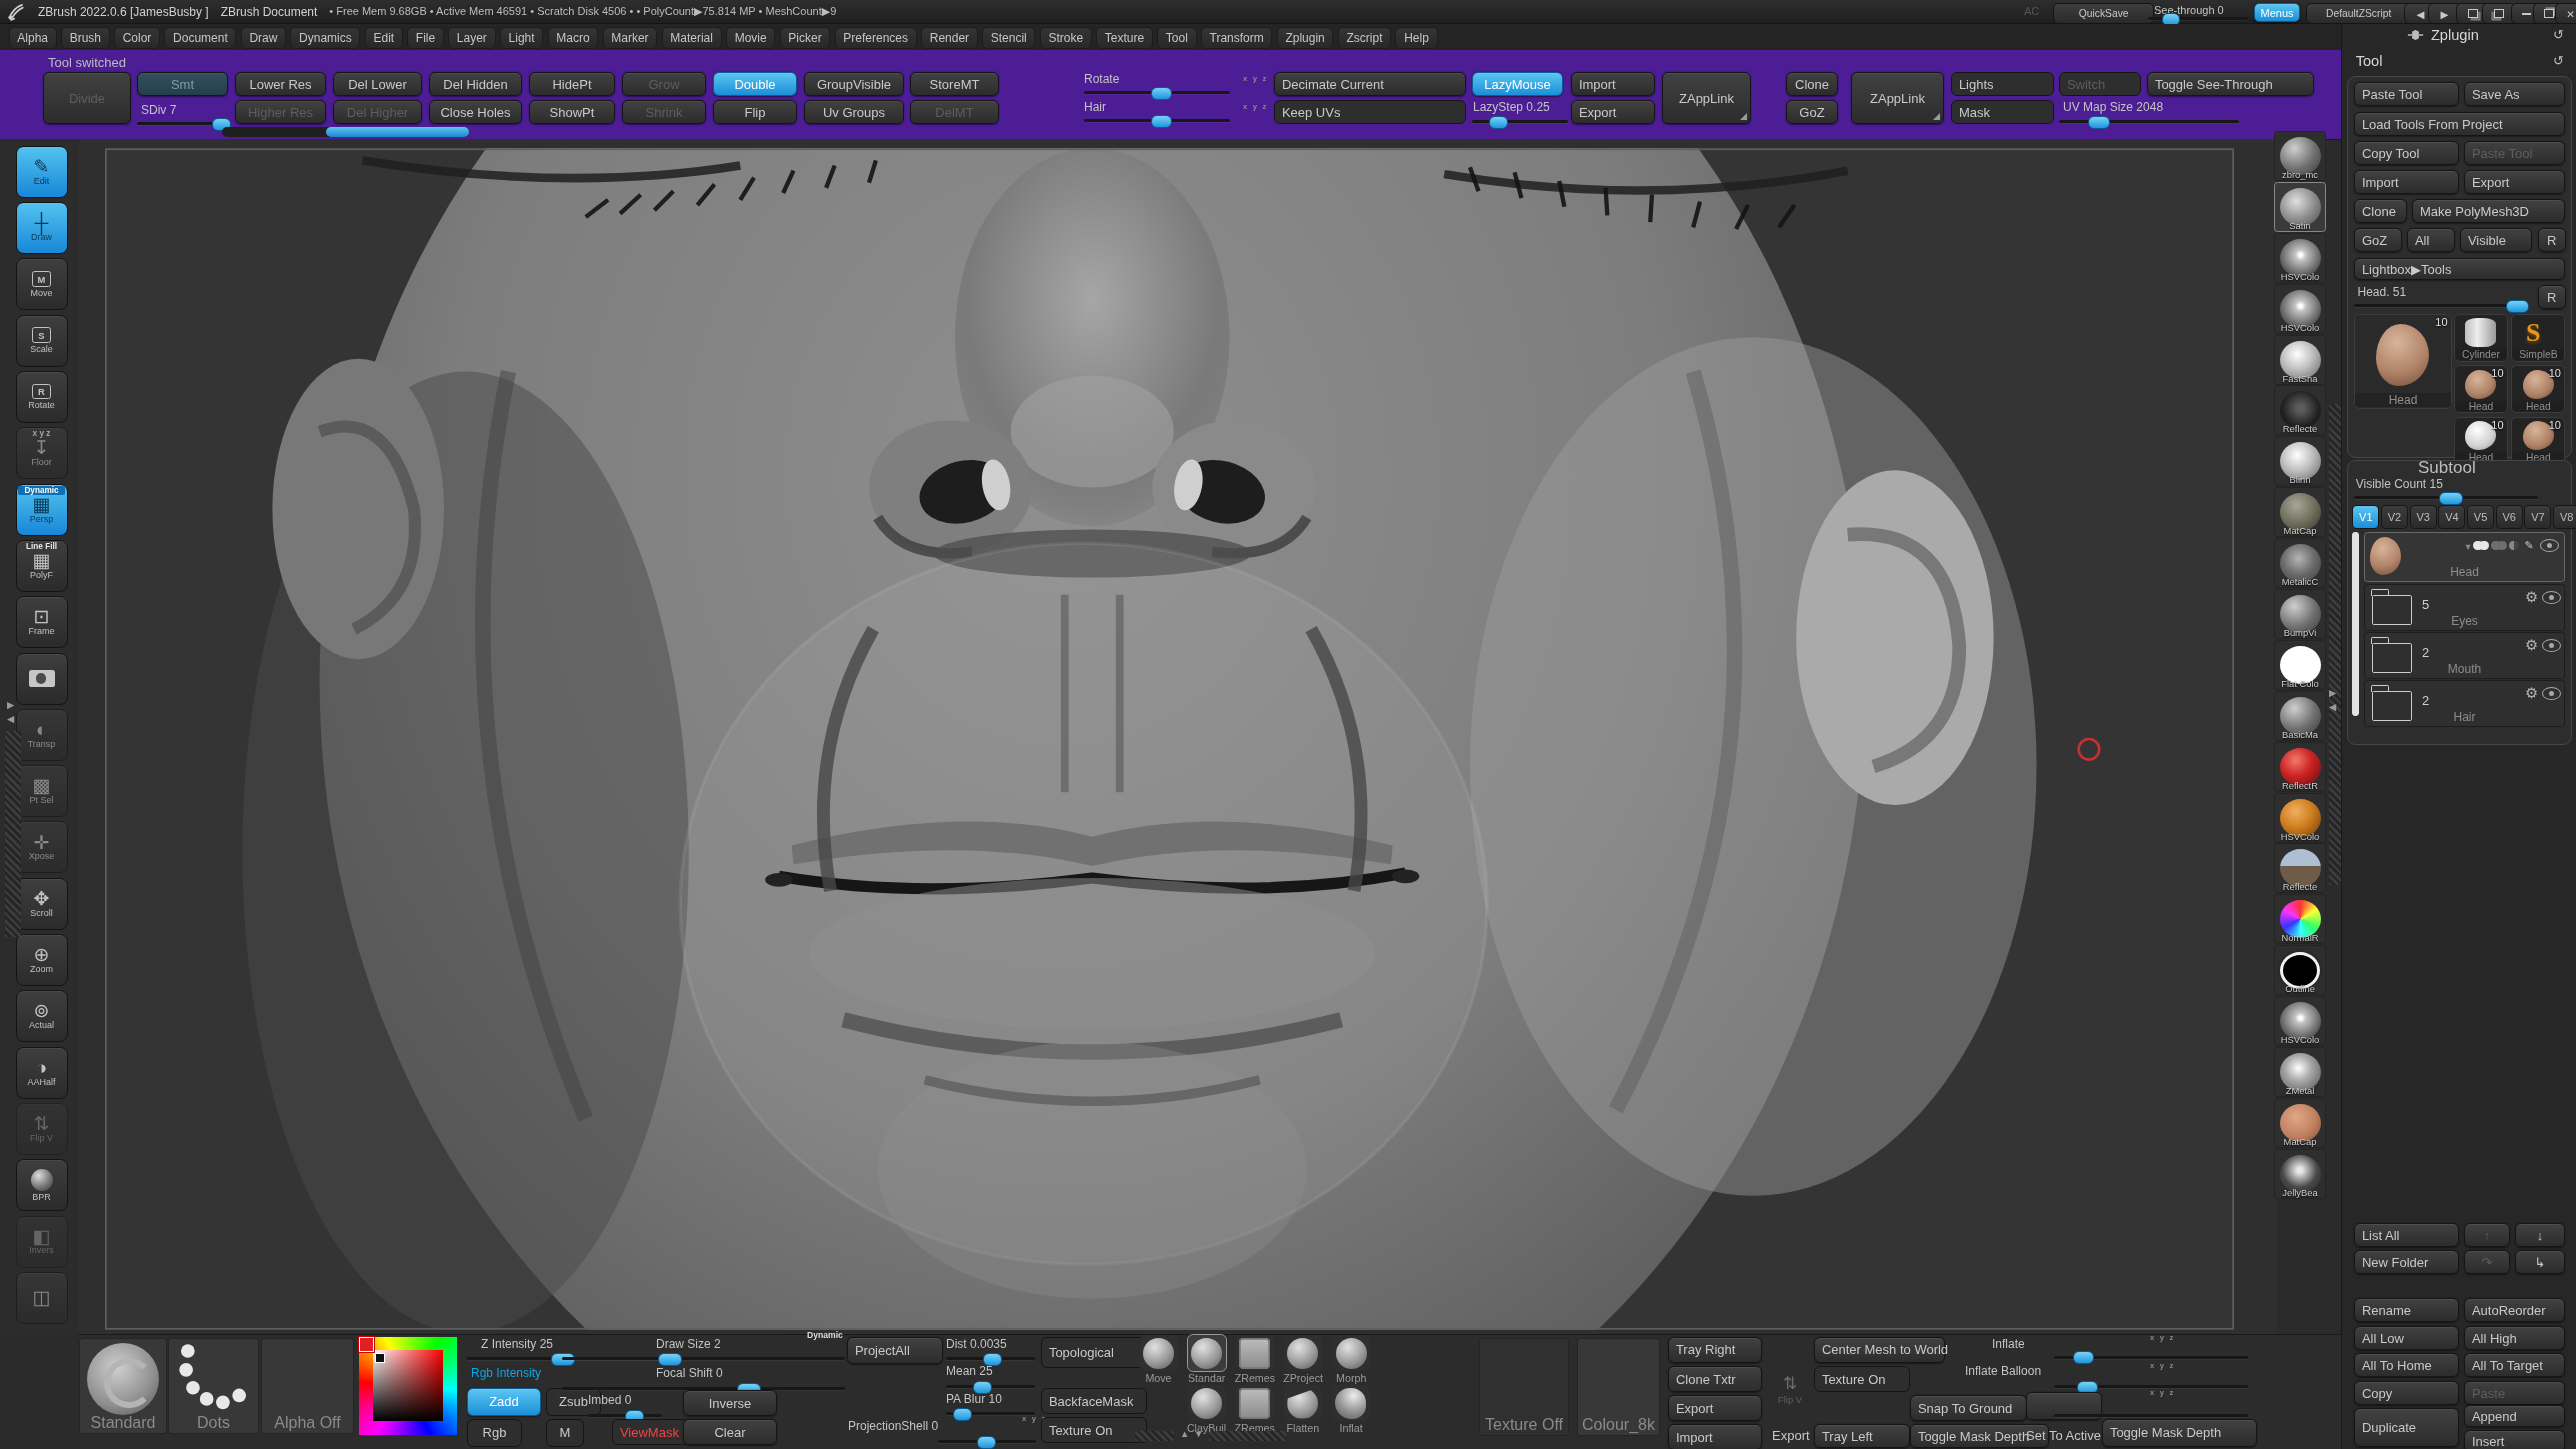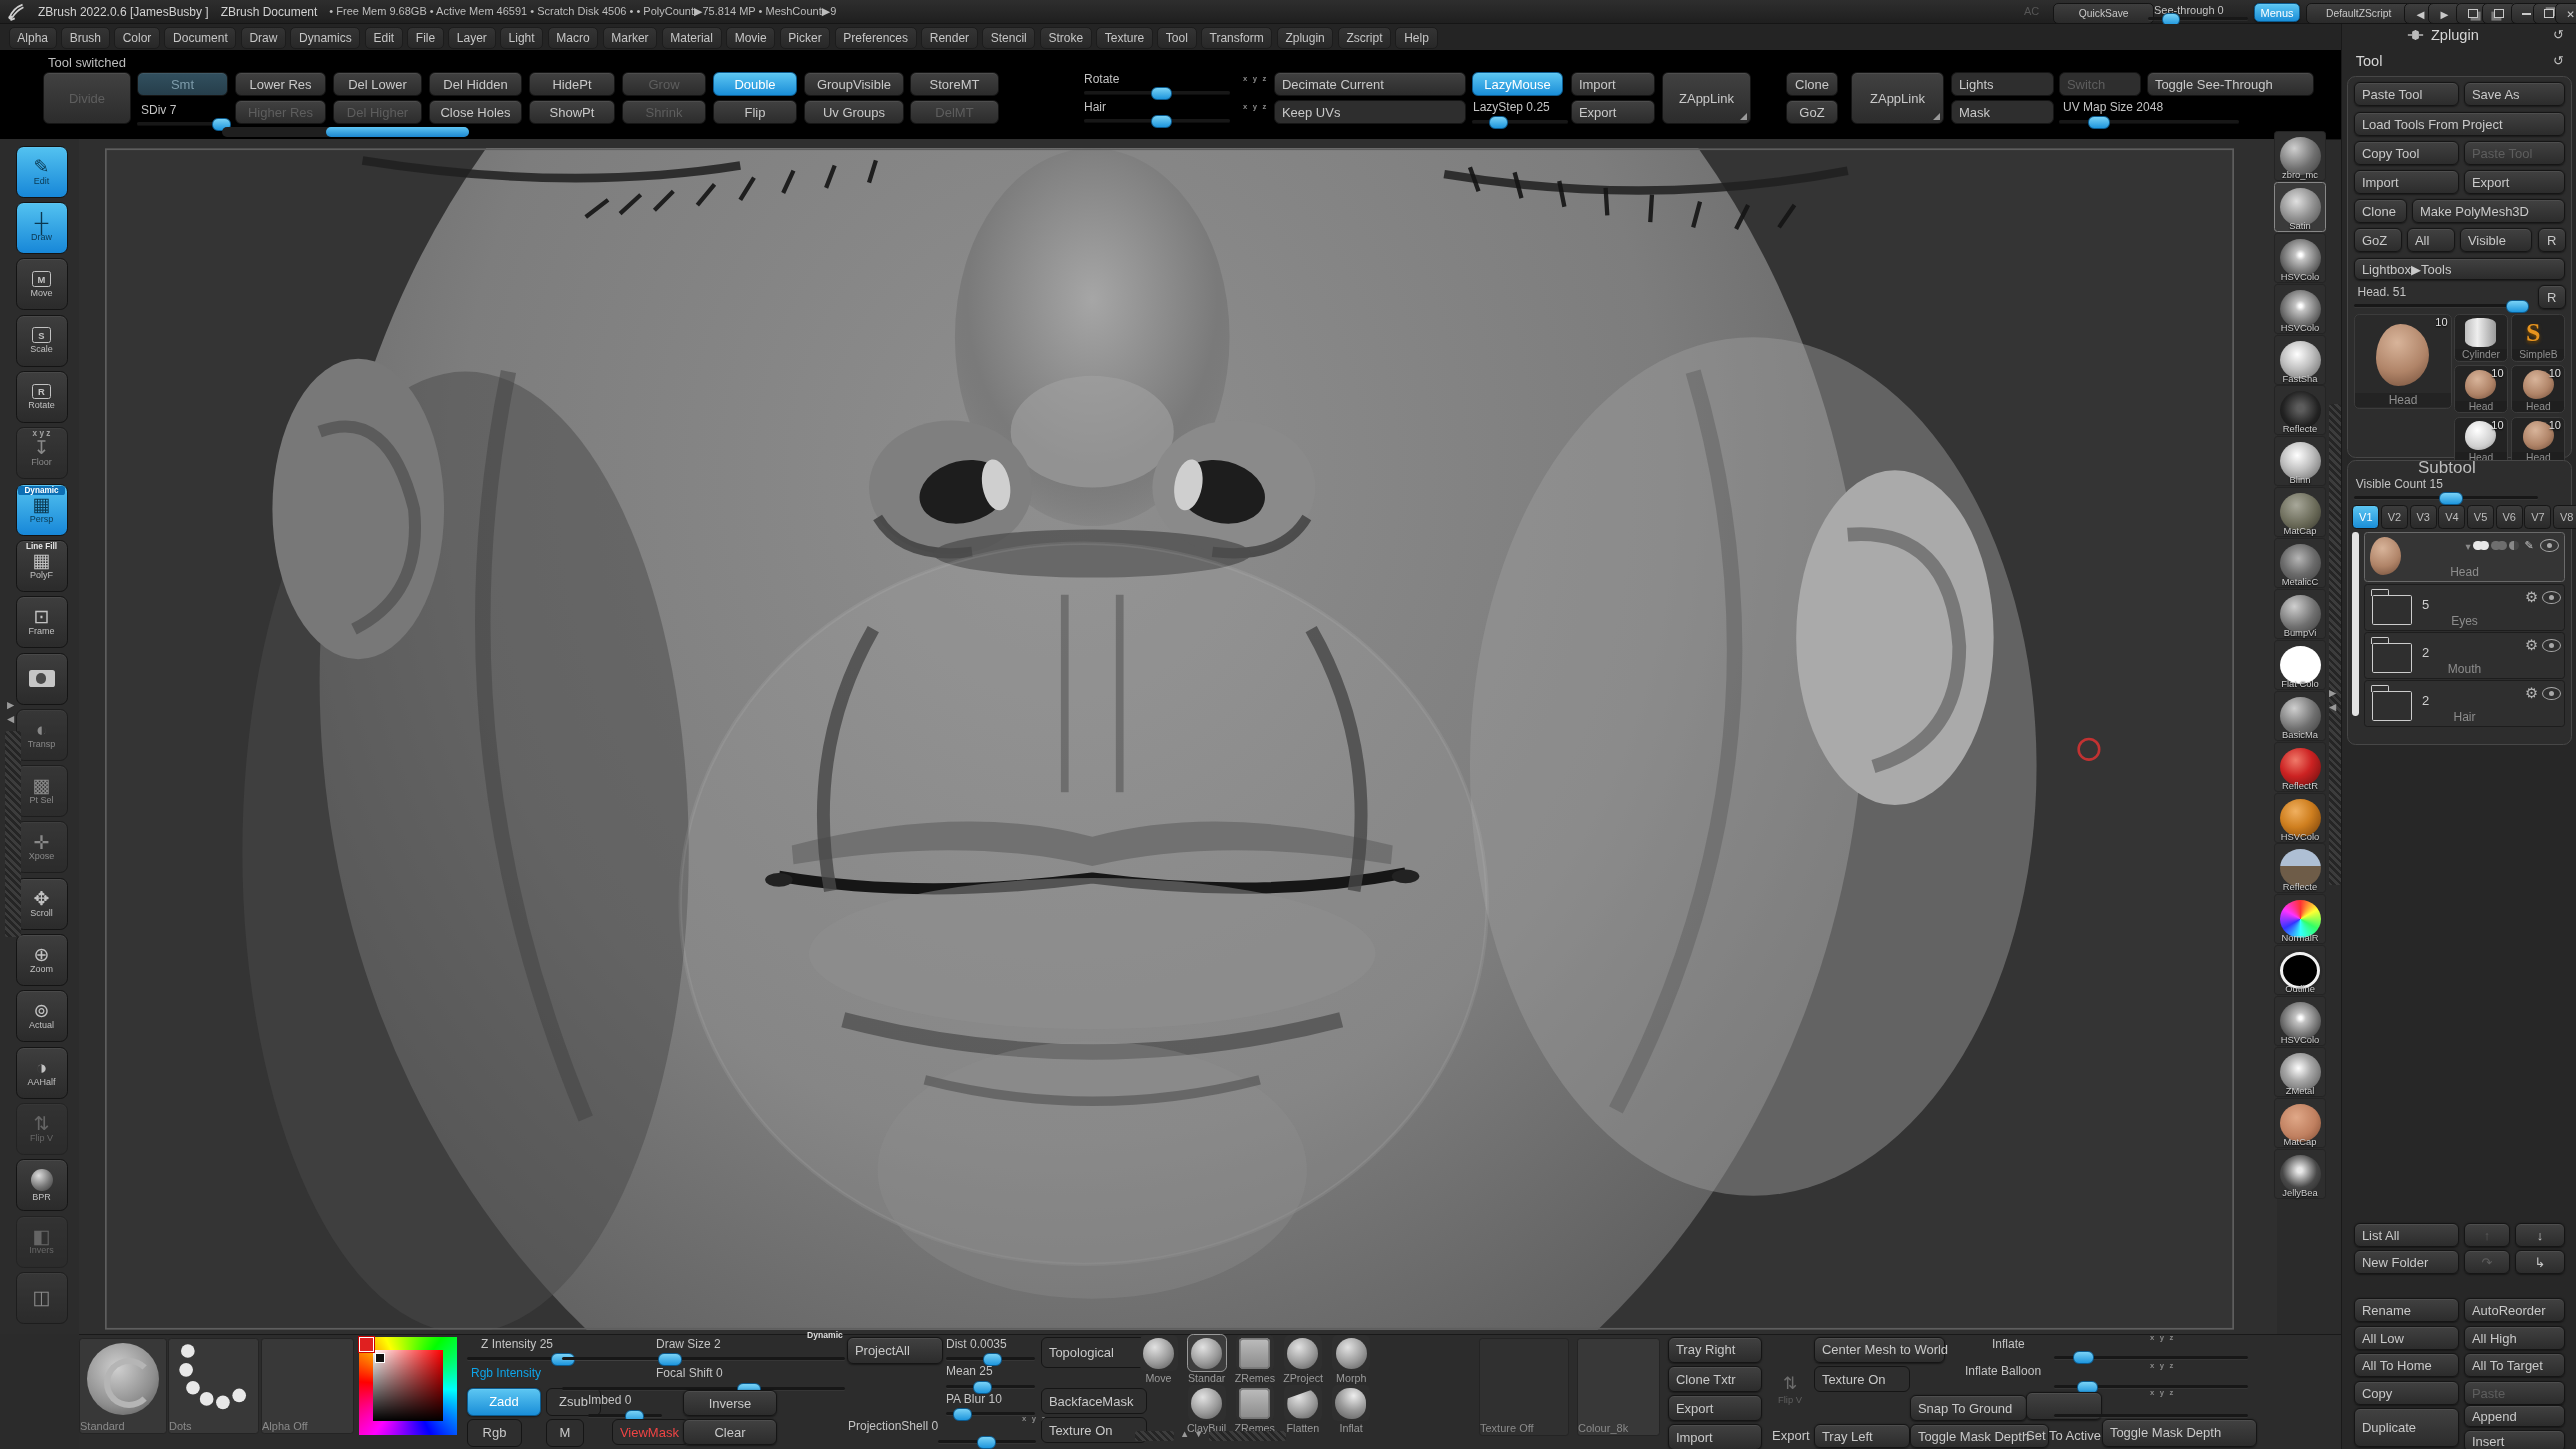--- a/index.html
+++ b/index.html
@@ -31,21 +31,21 @@
   
   #titlebar{left:0;top:0;width:2576px;height:24px;background:linear-gradient(#2e2e2e,#1f1f1f);
      border-bottom:0.9px solid #151515;display:flex;align-items:center;gap:12px;padding-left:6.9px;box-sizing:border-box}
   #titlebar .t{font-size:12px;color:#d2d2d2}
   #titlebar .stats{font-size:11px;color:#bdbdbd}
   #menubar{left:0;top:24px;width:2576px;height:26px;background:#242424;display:flex;gap:4.3px;
      padding:2.6px 0 0 8.6px;box-sizing:border-box;position:absolute}
   .menu-item{height:20.6px;padding:0 7.7px;display:flex;align-items:center;background:linear-gradient(#343434,#282828);
      border:0.9px solid #1c1c1c;border-radius:5.2px;font-size:12px;color:#c6c6c6}
   
-  #shelf{left:0;top:50px;width:2576px;height:89px;background:#000000;border-bottom:0.9px solid #191919;position:absolute}
+  #shelf{left:0;top:50px;width:2576px;height:89px;background:#4c1d95;border-bottom:0.9px solid #191919;position:absolute}
   
   #leftbar{left:0;top:139px;width:79px;height:1195px;background:#2c2c2c;position:absolute}
   .ltb{width:50px;height:50px;margin:0 0 4.3px 15.5px;border-radius:7.7px;background:linear-gradient(#3e3e3e,#2b2b2b);
      border:0.9px solid #141414;position:relative;display:flex;flex-direction:column;align-items:center;justify-content:center;
      box-shadow:inset 0 0.9px 0 rgba(255,255,255,.06)}
   .ltb .gl{font-size:19px;color:#c2c2c2;line-height:17px}
   .ltb .lab{font-size:9px;color:#c0c0c0;margin-top:0.9px}
   .ltb .badge{position:absolute;top:0.9px;left:1.7px;right:1.7px;text-align:center;font-size:8.2px;font-weight:bold;color:#e8e8e8}
   .ltb.active{background:linear-gradient(#53c2f0,#1787d8)}
   .ltb.active .gl,.ltb.active .lab{color:#063an}
@@ -101,21 +101,21 @@
   .vtab{width:25px;height:21.5px;border-radius:4.3px;background:linear-gradient(#3c3c3c,#2a2a2a);border:0.9px solid #161616;
      display:flex;align-items:center;justify-content:center;font-size:11px;color:#bdbdbd;margin-right:1.7px}
   .vtab.active{background:linear-gradient(#5cc6f2,#1a8ed8);color:#fff}
   .strow{position:absolute;left:22px;width:199px;background:#2f2f2f;border:0.9px solid #1d1d1d;border-radius:3.4px}
   .strow .stlab{position:absolute;bottom:1.7px;left:0;right:0;text-align:center;font-size:12px;color:#8d8d8d}
   .circ{display:inline-block;width:9.4px;height:9.4px;border-radius:50%;background:#e8e8e8;margin-left:-3.4px}
   .circ.dim{background:#6e6e6e}.circ.half{background:linear-gradient(90deg,#888 50%,#444 50%)}
   
   #bottom{left:79px;top:1334px;width:2262px;height:115px;background:#2c2c2c;border-top:0.9px solid #191919;position:absolute}
   .bigthumb{position:absolute;background:#383838;border:0.9px solid #242424;border-radius:3.4px}
-  .bigthumb .tlab{position:absolute;bottom:1.7px;left:0;right:0;font-size:11px;color:#8a8a8a}
+  .bigthumb .tlab{position:absolute;bottom:1.7px;left:0;right:0;text-align:center;font-size:16px;color:#8a8a8a}
   .qb{position:absolute;width:43px;text-align:center}
   .qb .bicon{width:38px;height:36px;margin:0 auto;border-radius:5.2px;background:#2f2f2f;position:relative}
   .qb .bicon:before{content:"";position:absolute;left:3.4px;top:2.6px;width:31px;height:31px;border-radius:50%;
      background:radial-gradient(circle at 38% 30%,#e2e2e2,#9a9a9a 55%,#555)}
   .qb.k-cube .bicon:before{border-radius:4.3px;background:
      linear-gradient(#bdbdbd,#8a8a8a);box-shadow:inset 0 0 0 1.7px #777}
   .qb.k-flatten .bicon:before{clip-path:polygon(0 35%,100% 0,100% 100%,0 100%)}
   .qb.k-inflate .bicon:before{border-radius:50% 50% 45% 55%;background:radial-gradient(circle at 60% 25%,#eee,#999 50%,#555)}
   .qb .qlab{font-size:10.7px;color:#9a9a9a;margin-top:0.9px}
   .qb.selected .bicon{outline:0.9px solid #9a9a9a;background:#3c3c3c}

